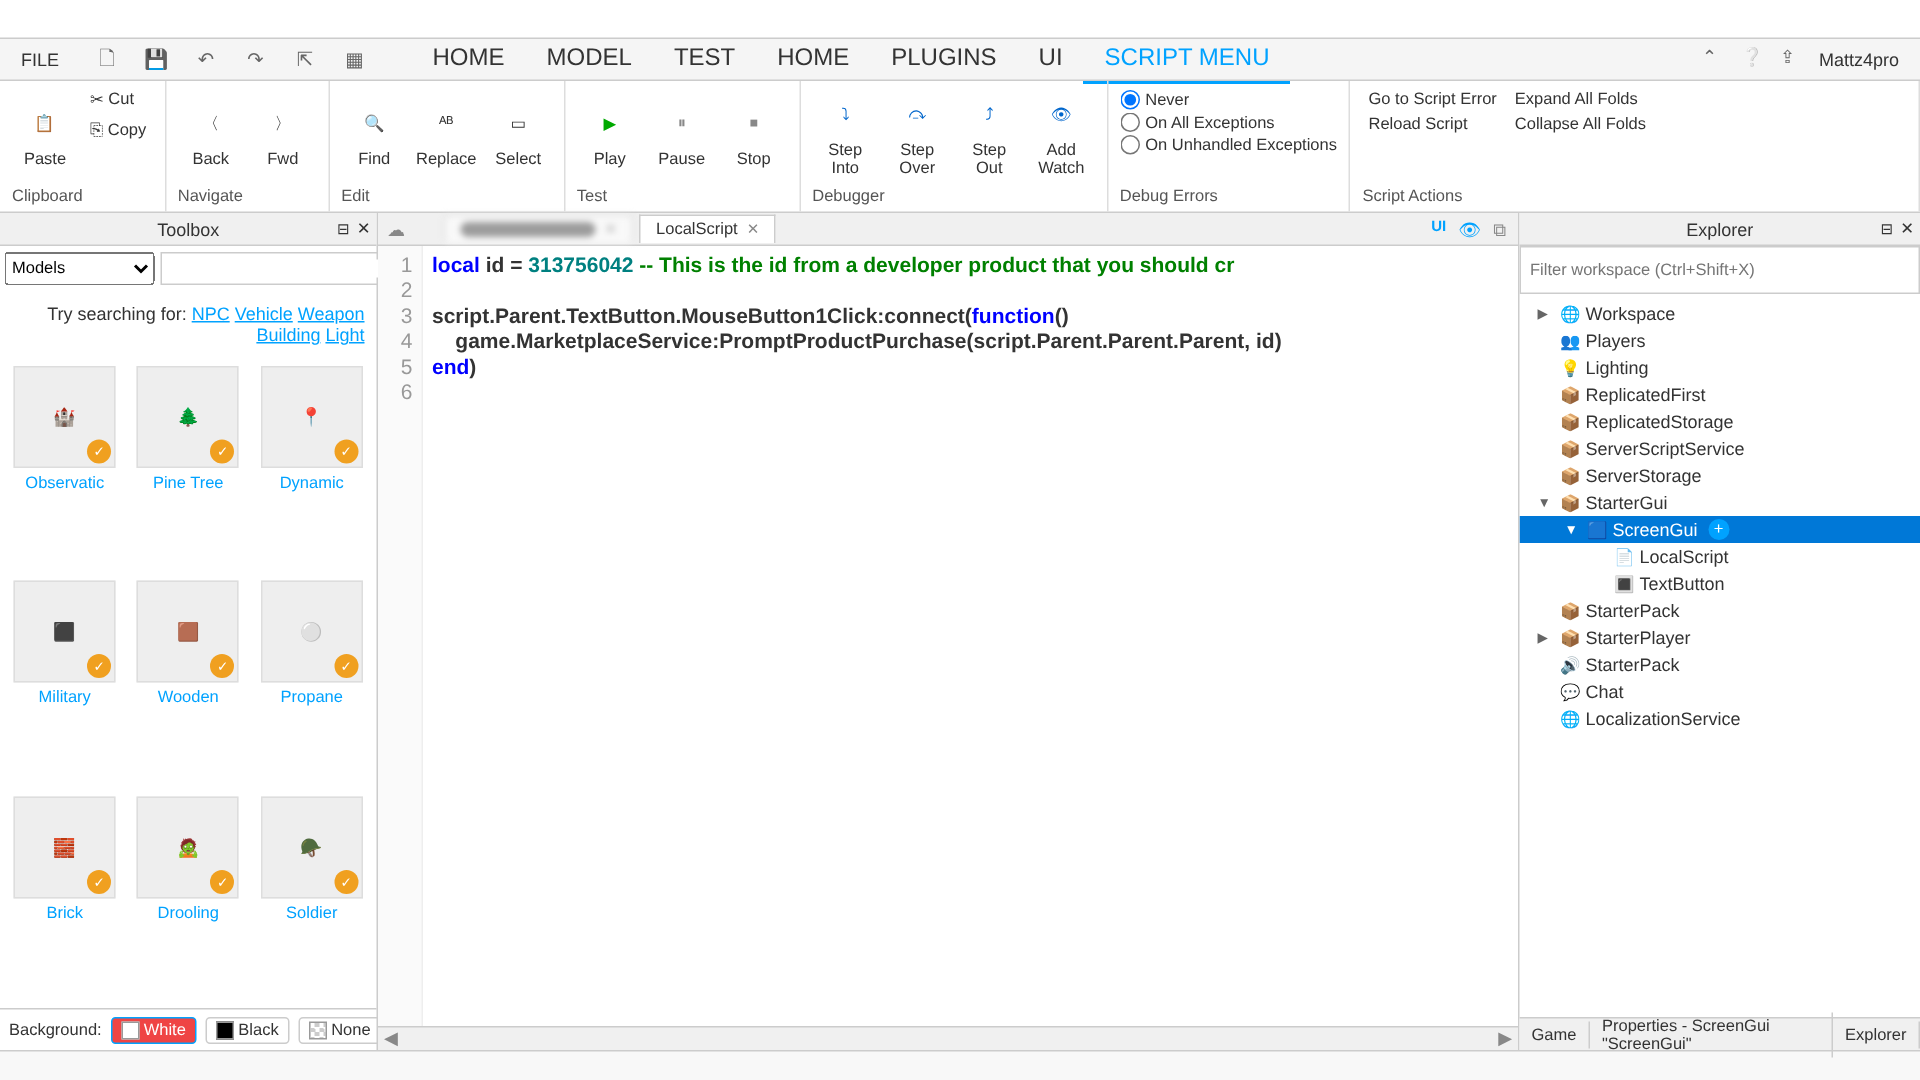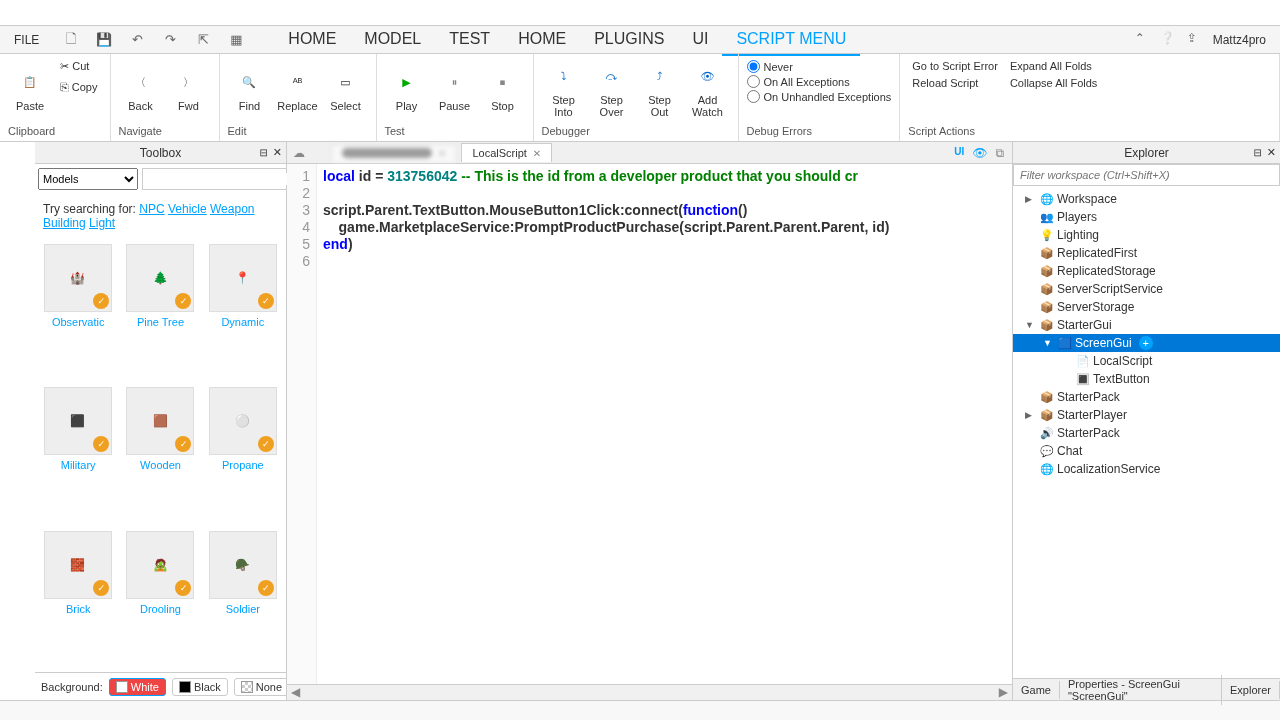--- a/index.html
+++ b/index.html
@@ -19,31 +19,31 @@
 .ribbon-group-label { text-align:left; font-size:11px; color:#555; padding:2px 0; }
 .big-btn { display:flex; flex-direction:column; align-items:center; justify-content:center; width:44px; height:66px; cursor:pointer; text-align:center; font-size:11px; gap:2px; }
 .big-btn .icon { width:32px; height:32px; display:flex; align-items:center; justify-content:center; }
 .small-btn-col { display:flex; flex-direction:column; gap:1px; }
 .small-btn { display:flex; align-items:center; gap:3px; height:20px; padding:0 4px; font-size:11px; cursor:pointer; }
 .radio-col { display:flex; flex-direction:column; gap:2px; padding-top:4px; }
 .radio-row { display:flex; align-items:center; gap:4px; font-size:11px; }
 .radio-row input { margin:0; }
 .link-col { display:flex; flex-direction:column; gap:1px; padding-top:2px; }
 .link-item { font-size:11px; padding:2px 4px; cursor:pointer; }
-.main { display:flex; height:calc(720px - 26px - 28px - 88px - 20px);margin-left:35px; }
+.main { display:flex; height:calc(720px - 26px - 28px - 88px - 20px); }
 .panel { display:flex; flex-direction:column; border-right:1px solid #ccc; }
 .panel-header { height:22px; background:#f0f0f0; border-bottom:1px solid #ccc; display:flex; align-items:center; justify-content:center; font-size:12px; position:relative; }
 .panel-header .pin { position:absolute; right:18px; font-size:10px; cursor:pointer; }
 .panel-header .close { position:absolute; right:4px; font-size:11px; cursor:pointer; }
 .toolbox { width:252px; }
 .toolbox-search { height:30px; display:flex; align-items:center; padding:3px; gap:4px; }
 .toolbox-search select { flex:0 0 100px; height:22px; font-size:11px; }
 .toolbox-search .searchbox { flex:1; height:22px; border:1px solid #ccc; display:flex; align-items:center; padding:0 4px; }
 .toolbox-search .searchbox input { border:none; outline:none; flex:1; font-size:11px; }
-.toolbox-suggest { padding:8px; font-size:12px; text-align:left; }
+.toolbox-suggest { padding:8px; font-size:12px; text-align:right; }
 .toolbox-suggest a { color:#00a2ff; text-decoration:underline; cursor:pointer; }
 .toolbox-grid { flex:1; overflow-y:auto; padding:6px; display:grid; grid-template-columns:repeat(3,1fr); gap:8px; }
 .asset { display:flex; flex-direction:column; align-items:center; cursor:pointer; }
 .asset-thumb { width:68px; height:68px; background:#eee; border:1px solid #ddd; display:flex; align-items:center; justify-content:center; position:relative; }
 .asset-thumb .badge { position:absolute; bottom:2px; right:2px; width:16px; height:16px; background:#f0a020; border-radius:50%; font-size:9px; color:#fff; display:flex; align-items:center; justify-content:center; }
 .asset-label { font-size:11px; color:#00a2ff; margin-top:4px; text-align:center; }
 .toolbox-footer { height:28px; border-top:1px solid #ccc; display:flex; align-items:center; padding:0 6px; gap:6px; font-size:11px; }
 .bg-btn { display:flex; align-items:center; gap:3px; padding:2px 6px; border:1px solid #ccc; border-radius:3px; cursor:pointer; }
 .bg-btn.active { background:#ef4444; color:#fff; border-color:#00a2ff; }
 .bg-swatch { width:12px; height:12px; border:1px solid #999; }
@@ -53,21 +53,21 @@
 .editor-tab.first { margin-left:20px; filter:blur(2px); opacity:.6; }
 .editor-tab .x { font-size:10px; cursor:pointer; color:#888; }
 .editor-tabs .right { margin-left:auto; display:flex; gap:8px; padding-right:8px; }
 .ui-badge { font-size:10px; color:#00a2ff; font-weight:bold; }
 .code-area { flex:1; display:flex; font-family:Consolas,monospace; font-size:14px; overflow:hidden; }
 .gutter { width:30px; background:#fafafa; border-right:1px solid #eee; text-align:right; padding:4px 6px 0 0; color:#999; line-height:17px; }
 .code { flex:1; padding:4px 0 0 6px; white-space:pre; line-height:17px; overflow:hidden;font-weight:bold; }
 .kw { color:#0000ff; } .num { color:#008080; } .cm { color:#008000; }
 .hscroll { height:16px; background:#f0f0f0; border-top:1px solid #ccc; display:flex; }
 .explorer { width:268px; border-left:1px solid #ccc; border-right:none; }
-.filter-input { width:100%; height:22px; border:1px solid #ccc; padding:0 6px; font-size:11px; color:#888;font-style:italic; }
+.filter-input { width:100%; height:32px; border:1px solid #ccc; padding:0 6px; font-size:11px; color:#888; }
 .tree { flex:1; overflow-y:auto; padding:4px 0; font-size:12px; }
 .tree-row { display:flex; align-items:center; height:18px; padding-left:8px; cursor:pointer; gap:3px; }
 .tree-row.sel { background:#0078d7; color:#fff; }
 .tree-row .arrow { width:12px; font-size:9px; color:#666; }
 .tree-row.sel .arrow { color:#fff; }
 .tree-icon { width:14px; height:14px; display:inline-flex; align-items:center; justify-content:center; font-size:11px; }
 .bottom-tabs { height:22px; background:#f0f0f0; border-top:1px solid #ccc; display:flex; align-items:center; font-size:11px; }
 .bottom-tab { padding:3px 8px; border-right:1px solid #ccc; cursor:pointer; }
 .statusbar { height:20px; background:#f8f8f8; border-top:1px solid #ccc; }
 .plus-badge { width:14px; height:14px; background:#00a2ff; border-radius:50%; color:#fff; font-size:11px; display:inline-flex; align-items:center; justify-content:center; margin-left:4px; }

